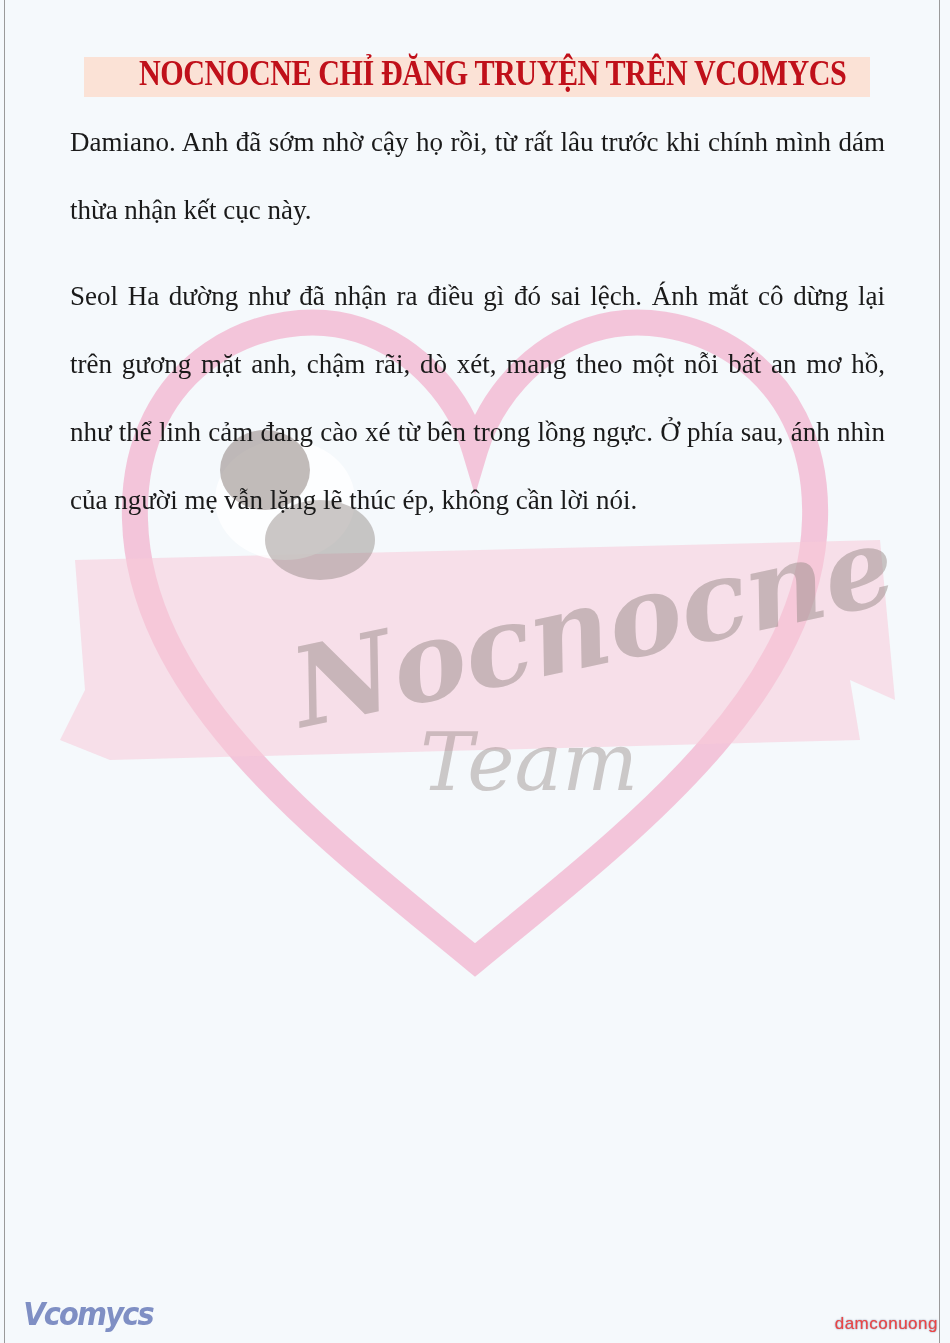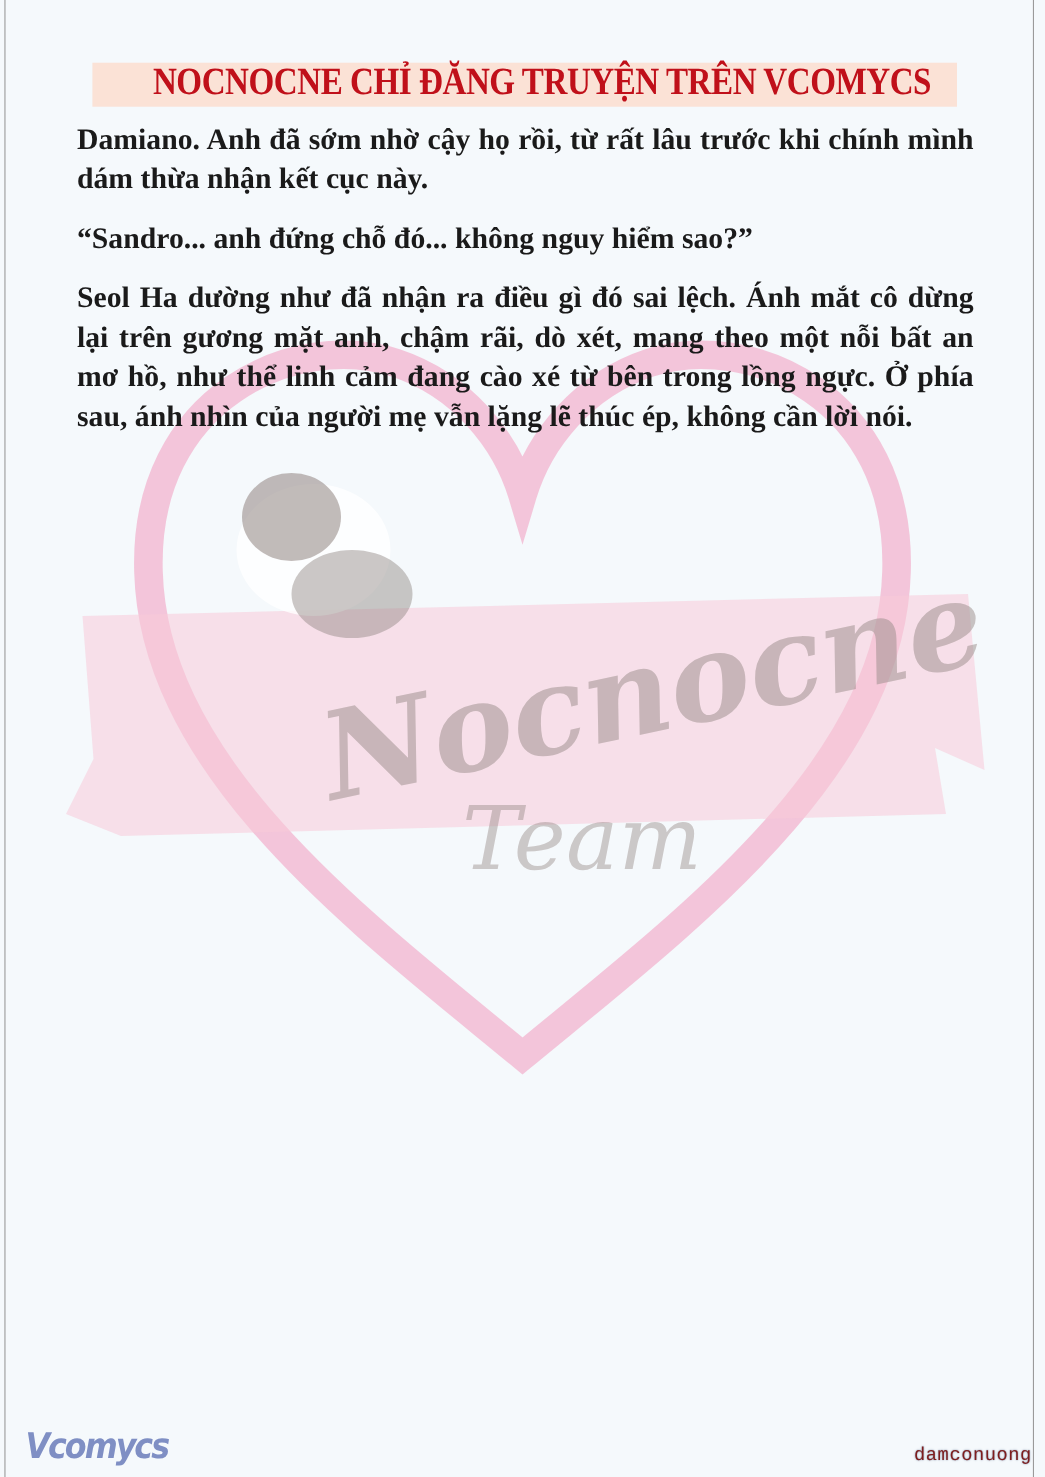--- a/index.html
+++ b/index.html
@@ -20,33 +20,33 @@
   }
   .banner-text {
     position: absolute; left: 84px; top: 54px; width: 786px; text-align: center;
     font-family: "Liberation Serif", serif; font-weight: bold;
     font-size: 35px; color: #c0101a; letter-spacing: -0.5px;
     transform: scaleX(0.86); transform-origin: center;
     white-space: nowrap;
   }
   .content {
     position: absolute; left: 70px; top: 108px; width: 815px;
-    font-size: 27px; font-weight: bold; color: #1a1a1a; line-height: 36px;
+    font-size: 27px; font-weight: normal; color: #1a1a1a; line-height: 68px;
   }
   .content p { margin: 0 0 18px 0; text-align: justify; }
   .content p.italic { font-style: italic; }
   .logo-left {
     position: absolute; left: 16px; top: 1295px;
     font-family: "DejaVu Sans", sans-serif; font-style: italic; font-weight: bold;
     font-size: 32px; color: #7f8fc4; letter-spacing: -2px;
     transform: scaleX(0.9);
   }
   .logo-right {
     position: absolute; right: 12px; top: 1314px;
-    font-family: Liberation Mono, monospace; font-size: 17px; color: #7f1d1d;
+    font-family: Liberation Sans, sans-serif; font-size: 17px; color: #ef4444;
     text-shadow: 0 0 2px #9aa5b8, 0 0 1px #9aa5b8; letter-spacing: 0.5px;
   }
 </style>
 </head>
 <body>
 
 <div class="page-border"></div>
 
 <svg class="watermark" viewBox="0 0 950 1343">
   <path d="M475 960 C 330 840, 140 700, 135 520 C 130 360, 270 300, 360 330 C 420 350, 460 400, 475 450 C 490 400, 530 350, 590 330 C 680 300, 820 360, 815 520 C 810 700, 620 840, 475 960 Z" fill="none" stroke="#f2bcd3" stroke-width="26" opacity="0.85"></path>
@@ -56,18 +56,17 @@
   <ellipse cx="320" cy="540" rx="55" ry="40" fill="#8f8480" opacity="0.45"></ellipse>
   <text x="290" y="690" font-family="DejaVu Serif, serif" font-weight="bold" font-style="italic" font-size="110" fill="#9a8d8a" opacity="0.5" transform="rotate(-12 475 650)">Nocnocne</text>
   <text x="420" y="790" font-family="DejaVu Serif, serif" font-style="italic" font-size="80" fill="#9a8d8a" opacity="0.45">Team</text>
 </svg>
 
 <div class="banner"></div>
 <div class="banner-text">NOCNOCNE CHỈ ĐĂNG TRUYỆN TRÊN VCOMYCS</div>
 
 <div class="content">
   <p>Damiano. Anh đã sớm nhờ cậy họ rồi, từ rất lâu trước khi chính mình dám thừa nhận kết cục này.</p>
-  <p>“Sandro... anh đứng chỗ đó... không nguy hiểm sao?”</p>
   <p>Seol Ha dường như đã nhận ra điều gì đó sai lệch. Ánh mắt cô dừng lại trên gương mặt anh, chậm rãi, dò xét, mang theo một nỗi bất an mơ hồ, như thể linh cảm đang cào xé từ bên trong lồng ngực. Ở phía sau, ánh nhìn của người mẹ vẫn lặng lẽ thúc ép, không cần lời nói.</p>
 </div>
 
 <div class="logo-left">Vcomycs</div>
 <div class="logo-right">damconuong</div>
 
 </body></html>

